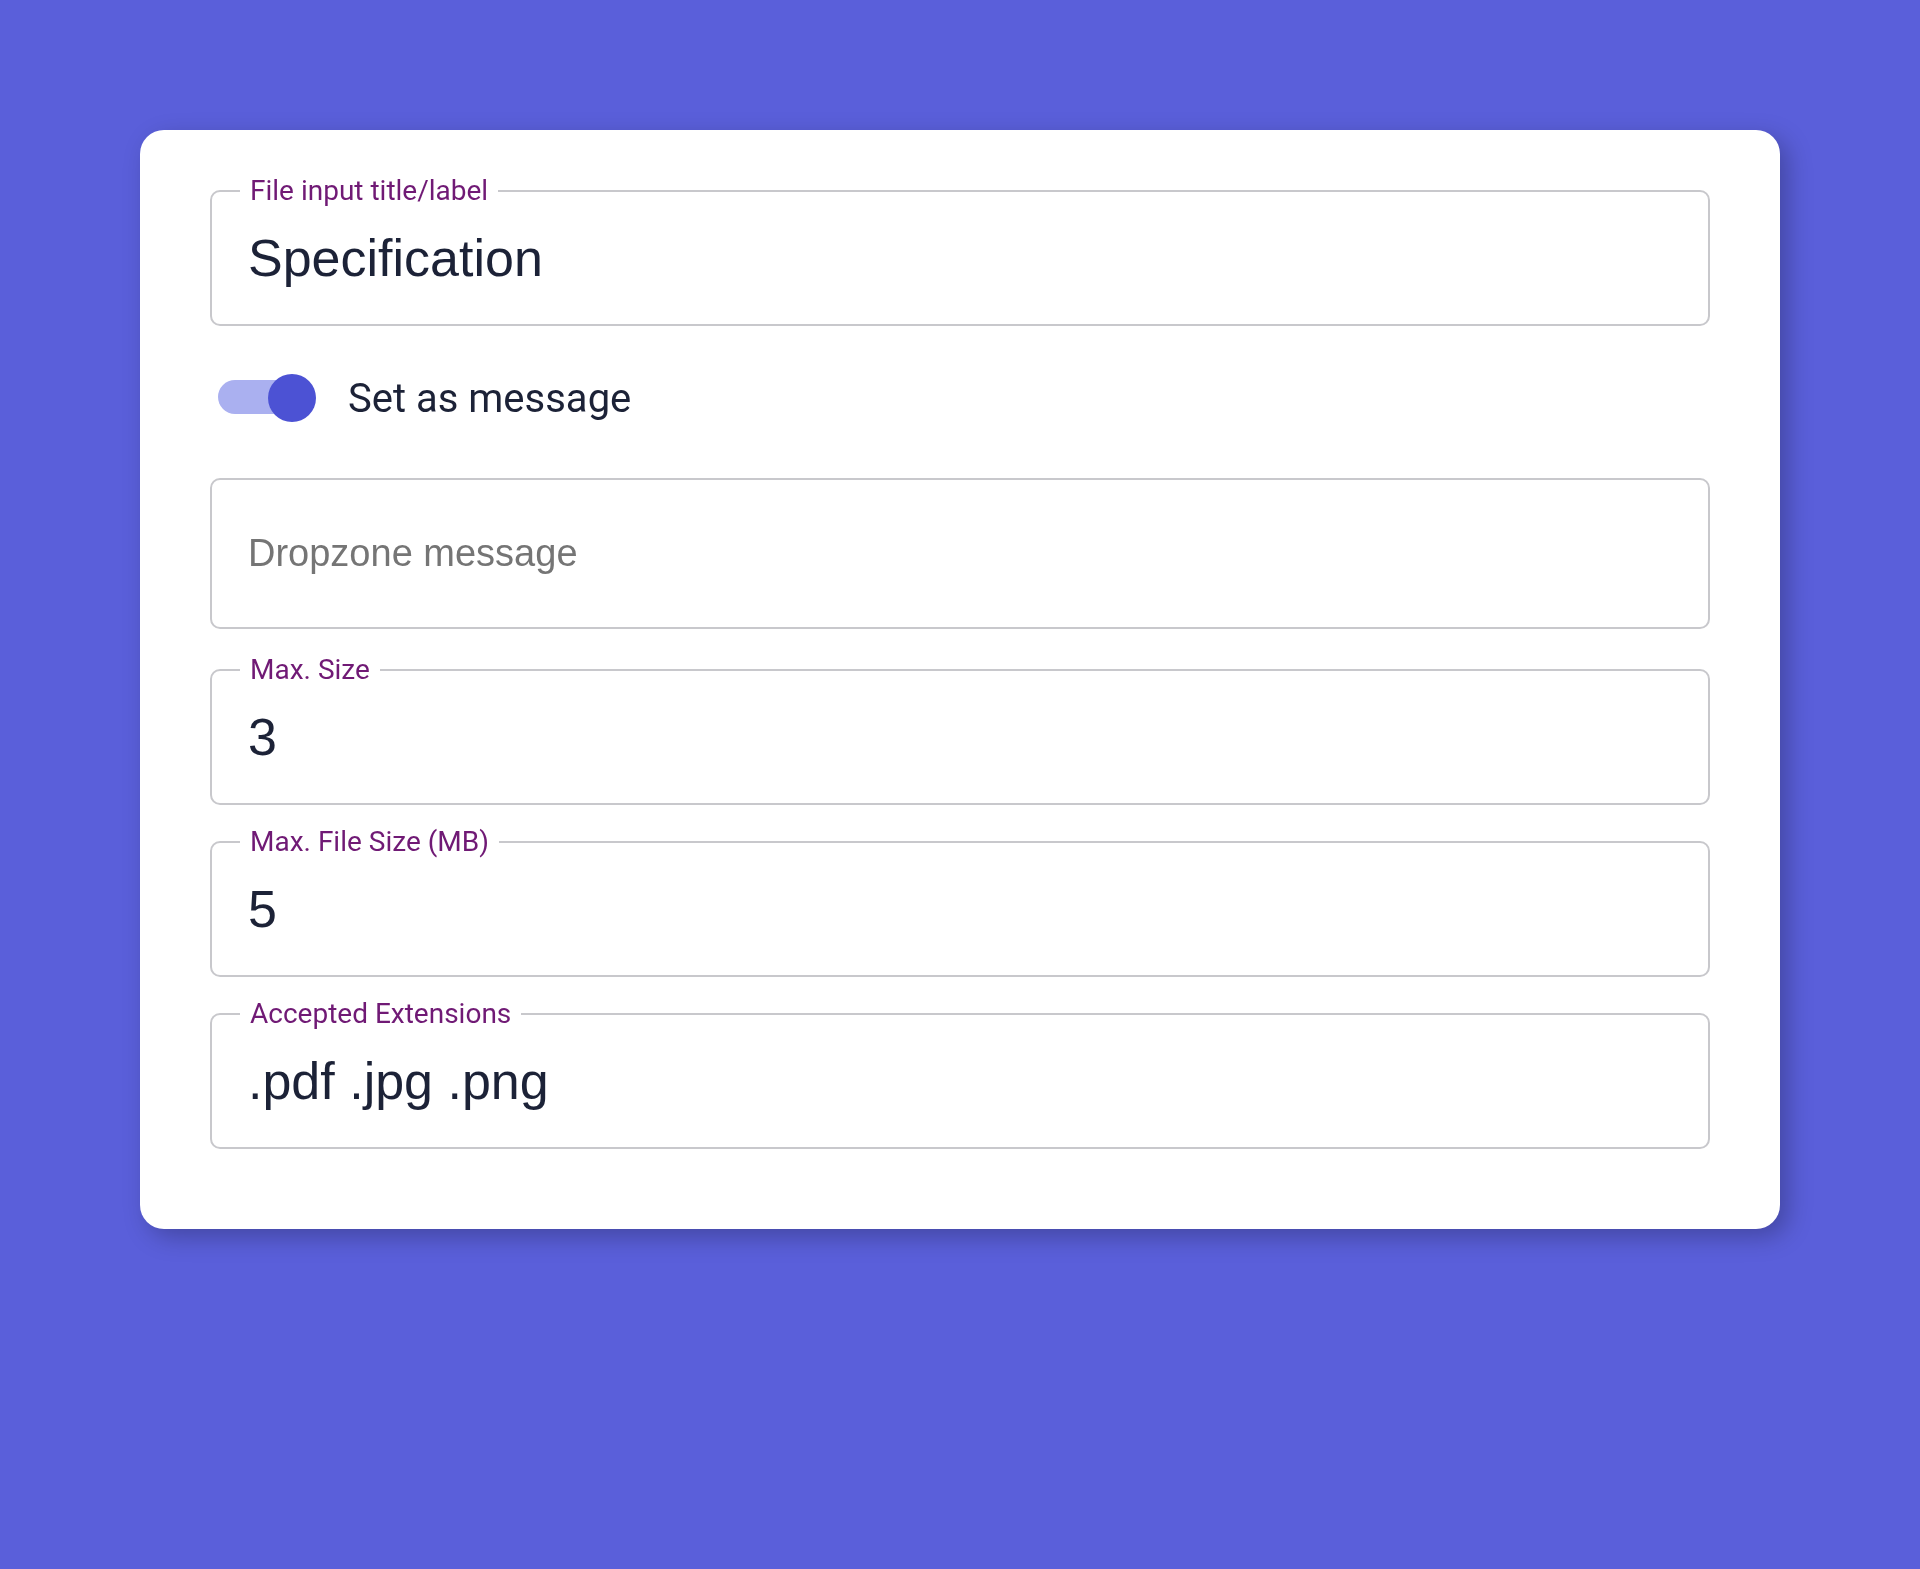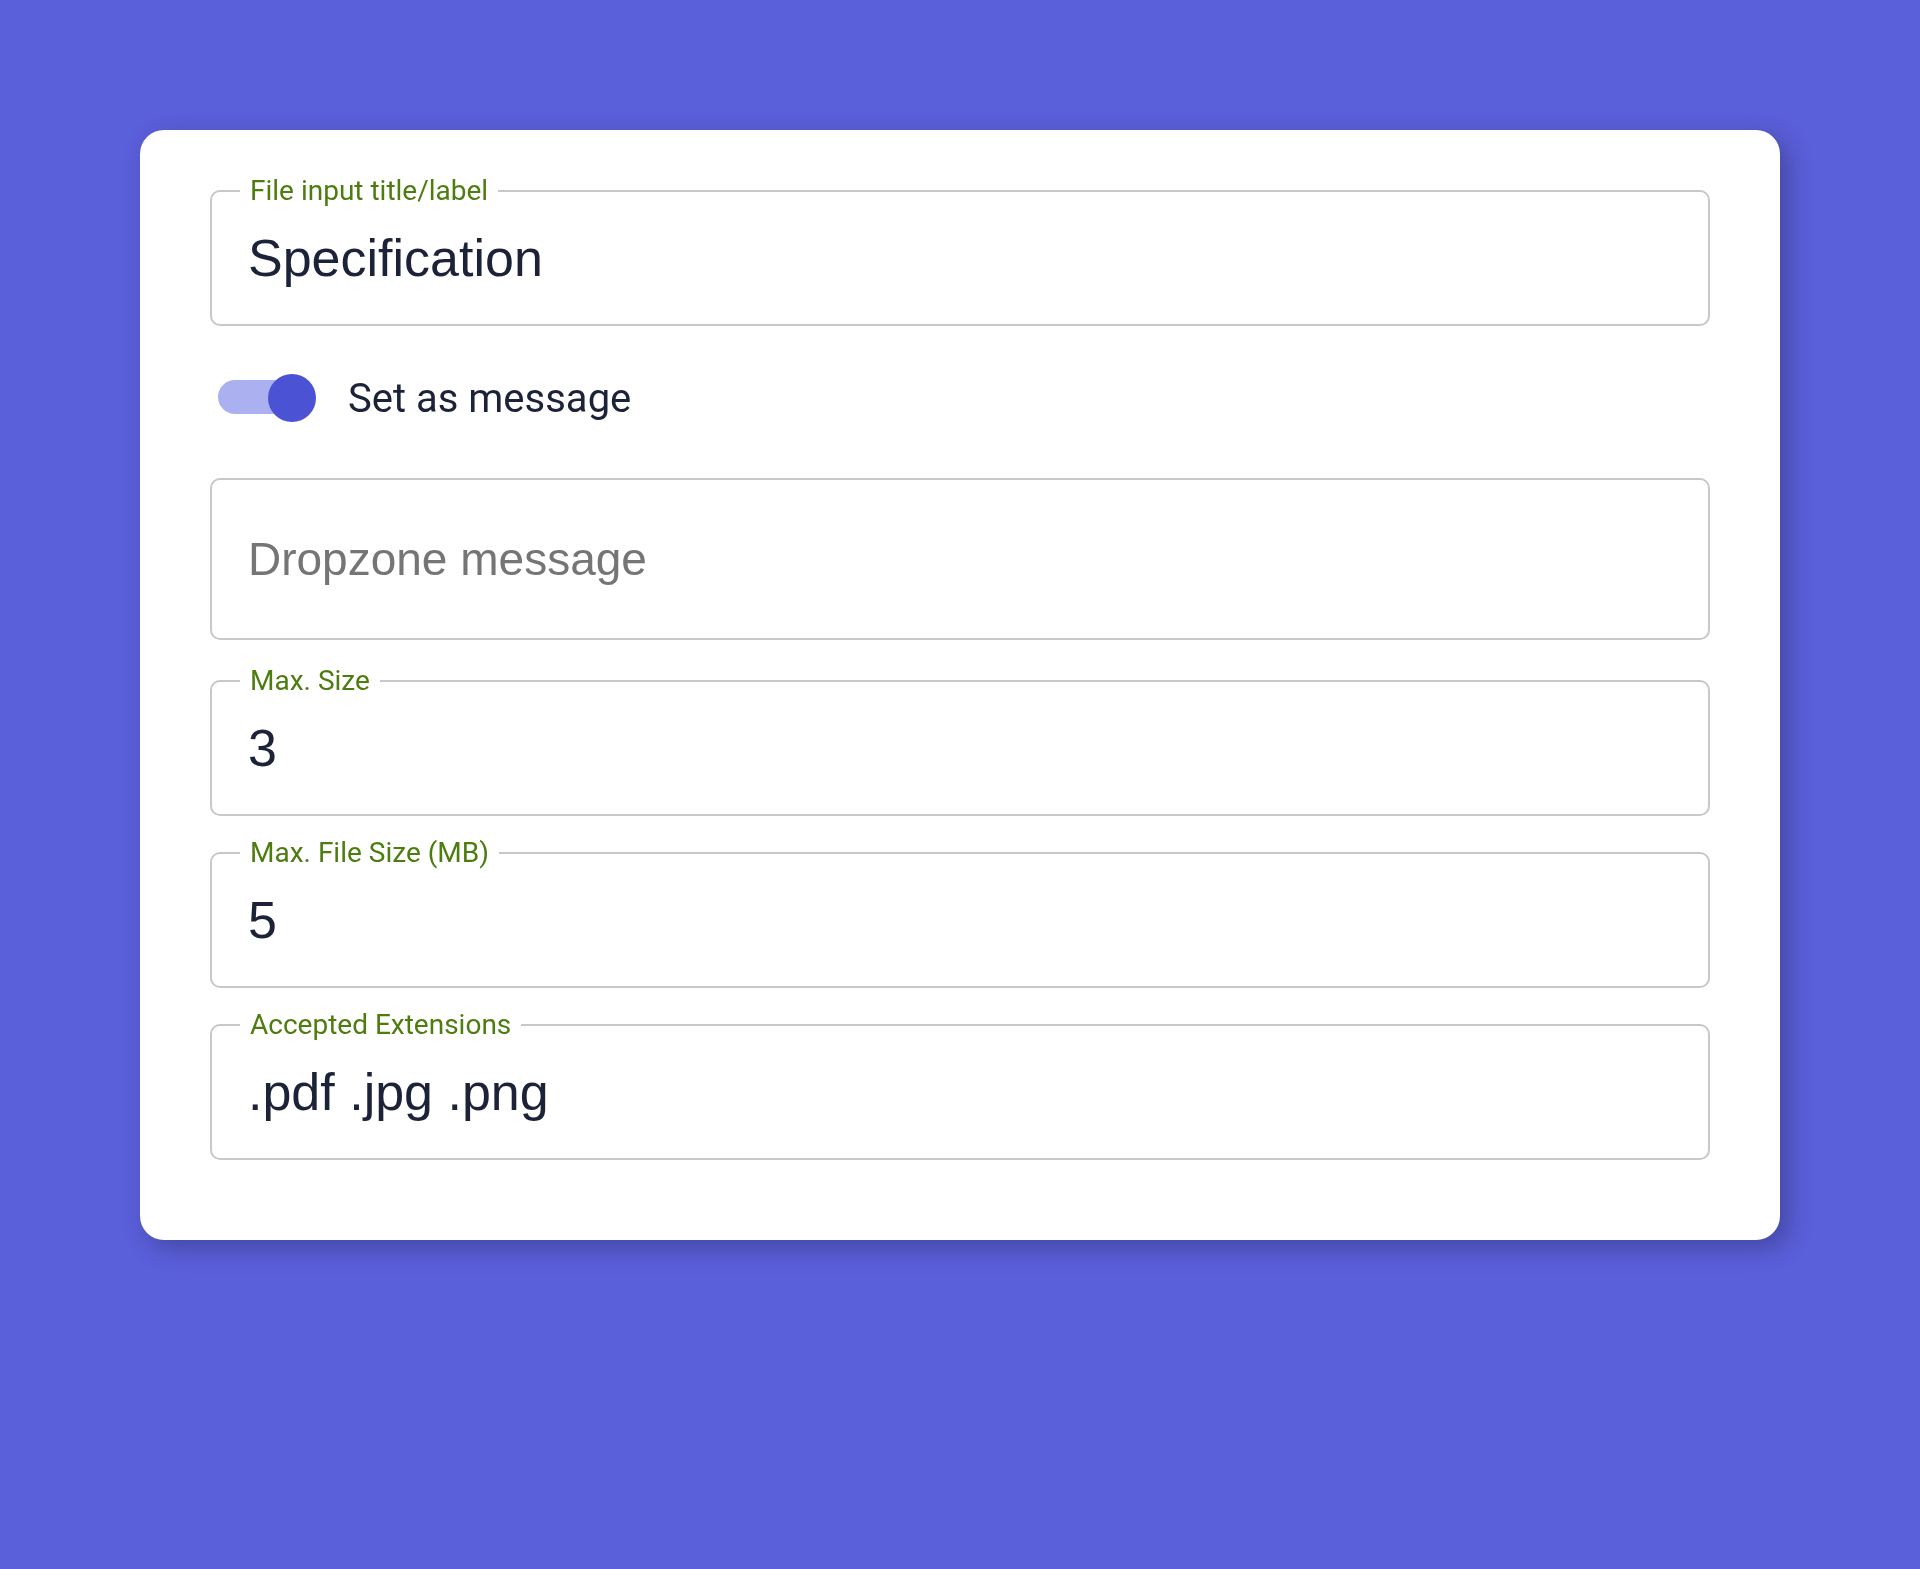--- a/index.html
+++ b/index.html
@@ -39,36 +39,36 @@
       position: relative;
     }
     
     .field-legend {
       position: absolute;
       top: -18px;
       left: 28px;
       background: #ffffff;
       padding: 0 10px;
       font-size: 28px;
-      color: #4d7c0f;
+      color: #701a75;
       font-weight: 400;
     }
     
     .field-value {
       font-size: 52px;
       color: #1c2237;
       font-weight: 500;
       border: none;
       outline: none;
       width: 100%;
       background: transparent;
     }
     
     .field-placeholder {
-      font-size: 46px;
+      font-size: 38px;
       color: #3b3f52;
       font-weight: 400;
     }
     
     .toggle-row {
       display: flex;
       align-items: center;
       gap: 32px;
       margin-bottom: 56px;
       padding-left: 8px;

